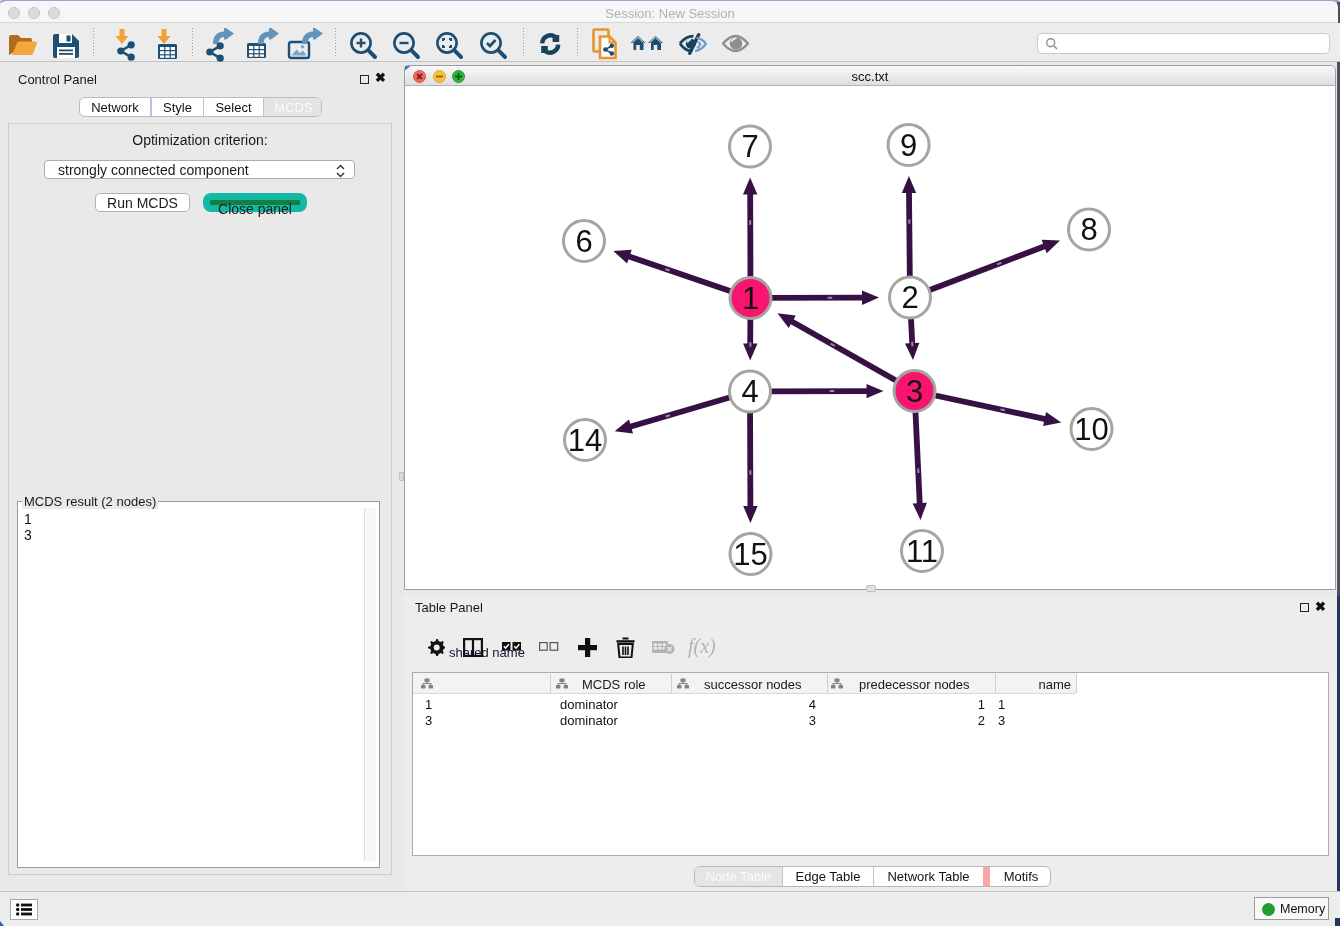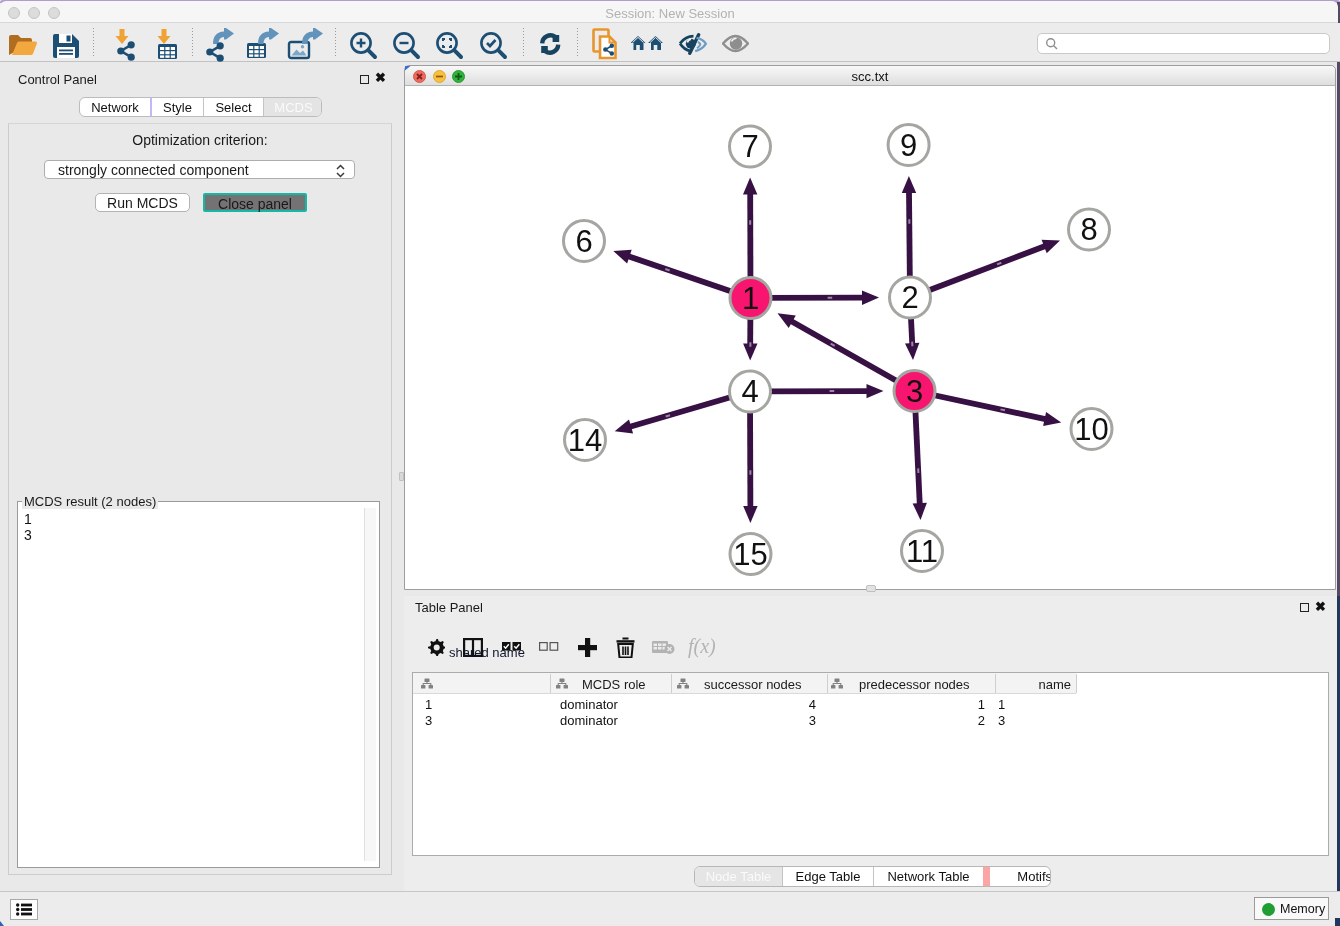--- a/index.html
+++ b/index.html
@@ -188,21 +188,21 @@
 <div class="abs" style="left:8px;top:123px;width:384px;height:752px;background:#e9e9e9;border:1px solid #cccccc;border-top-color:#d6d6d6"></div>
 <div class="abs" style="left:0px;top:132px;width:400px;text-align:center;font-size:14px;color:#1a1a1a">Optimization criterion:</div>
 <div class="abs" style="left:44px;top:160px;width:311px;height:19px;background:#fff;border:1px solid #adadad;border-radius:4px">
   <div class="abs" style="left:13px;top:1px;font-size:14px;color:#1a1a1a">strongly connected component</div>
   <svg width="11" height="14" style="position:absolute;right:8px;top:2.5px" viewBox="0 0 11 14">
       <path d="M2 5 L5.5 1.5 L9 5" fill="none" stroke="#3a3a3a" stroke-width="1.5"></path>
       <path d="M2 9 L5.5 12.5 L9 9" fill="none" stroke="#3a3a3a" stroke-width="1.5"></path>
     </svg>
 </div>
 <div class="abs" style="left:95px;top:193px;width:95px;height:19px;background:#fff;border:1px solid #b3b3b3;border-radius:5px;text-align:center;font-size:14px;line-height:18px;color:#1a1a1a">Run MCDS</div>
-<div class="abs" style="left:203px;top:193px;width:104px;height:19px;background:#737373;border:2px solid #14b8a6;border-radius:2px;text-align:center;font-size:14px;line-height:18px;color:#1a1a1a">Close panel</div>
+<div class="abs" style="left:203px;top:193px;width:104px;height:19px;background:#15803d;border:7px solid #14b8a6;border-radius:8px;text-align:center;font-size:14px;line-height:18px;color:#1a1a1a">Close panel</div>
 
 <div class="abs" style="left:17px;top:501px;width:363px;height:367px;border:1px solid #9a9a9a;background:#fff"></div>
 <div class="abs" style="left:22px;top:494px;background:#e9e9e9;padding:0 2px;font-size:13px;color:#1a1a1a">MCDS result (2 nodes)</div>
 <div class="abs" style="left:364px;top:508px;width:12px;height:353px;background:#f7f7f7;border-left:1px solid #e0e0e0"></div>
 <div class="abs" style="left:24px;top:511px;font-size:14px;color:#111;line-height:16px">1<br>3</div>
 
 <div class="abs" style="left:399px;top:472px;width:5px;height:9px;background:#d9d9d9;border:1px solid #c0c0c0;border-radius:1px"></div>
 
 <div class="abs" style="left:404px;top:65px;width:932px;height:525px;border:1px solid #9d9d9d;border-radius:5px 5px 0 0;background:#fff">
   <div class="abs" style="left:0;top:0;width:930px;height:20px;background:linear-gradient(#f8f8f8,#dedede);border-bottom:1px solid #b3b3b3;border-radius:5px 5px 0 0"></div>
@@ -393,21 +393,21 @@
 <div class="abs" style="left:425px;top:713px;font-size:13px;color:#111">3</div>
 <div class="abs" style="left:560px;top:713px;font-size:13px;color:#111">dominator</div>
 <div class="abs" style="left:671px;top:713px;width:145px;text-align:right;font-size:13px;color:#111">3</div>
 <div class="abs" style="left:827px;top:713px;width:158px;text-align:right;font-size:13px;color:#111">2</div>
 <div class="abs" style="left:998px;top:713px;font-size:13px;color:#111">3</div>
 
 <div class="abs" style="left:694px;top:866px;width:357px;height:21px;border:1px solid #b7b7b7;border-radius:6px;background:#fff;overflow:hidden">
   <div class="abs" style="left:0;top:0;width:88px;height:21px;background:#e5e5e5;border-right:1px solid #c4c4c4;text-align:center;font-size:13px;line-height:20px;color:#fafafa">Node Table</div>
   <div class="abs" style="left:88px;top:0;width:91px;height:21px;border-right:1px solid #c4c4c4;text-align:center;font-size:13px;line-height:20px;color:#111">Edge Table</div>
   <div class="abs" style="left:179px;top:0;width:116px;height:21px;border-right:7px solid #fca5a5;text-align:center;font-size:13px;line-height:20px;color:#111">Network Table</div>
-  <div class="abs" style="left:295px;top:0;width:62px;height:21px;text-align:right;font-size:13px;line-height:20px;color:#111">Motifs</div>
+  <div class="abs" style="left:295px;top:0;width:62px;height:21px;text-align:center;font-size:13px;line-height:20px;color:#111">Motifs</div>
 </div>
 
 <div class="abs" style="left:0;top:891px;width:1340px;height:35px;background:#ececec;border-top:1px solid #c6c6c6"></div>
 <div class="abs" style="left:10px;top:899px;width:28px;height:21px;background:#fdfdfd;border:1px solid #a8a8a8">
   <svg width="16" height="13" style="position:absolute;left:5px;top:3px" viewBox="0 0 16 13">
       <circle cx="1.7" cy="2" r="1.7" fill="#111"></circle>
       <circle cx="1.7" cy="6.5" r="1.7" fill="#111"></circle>
       <circle cx="1.7" cy="11" r="1.7" fill="#111"></circle>
       <rect x="5" y="0.6" width="11" height="2.8" fill="#111"></rect>
       <rect x="5" y="5.1" width="11" height="2.8" fill="#111"></rect>

